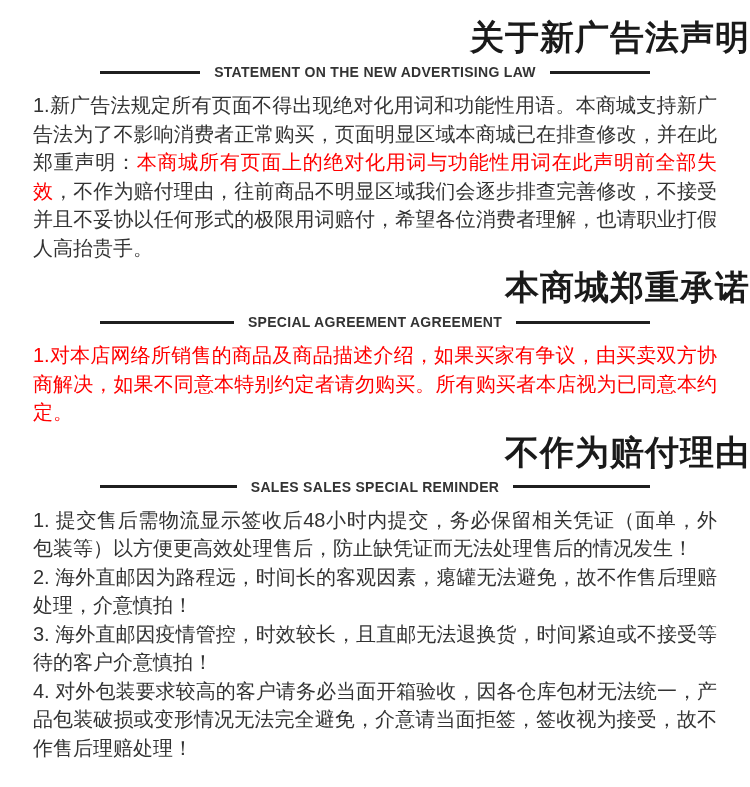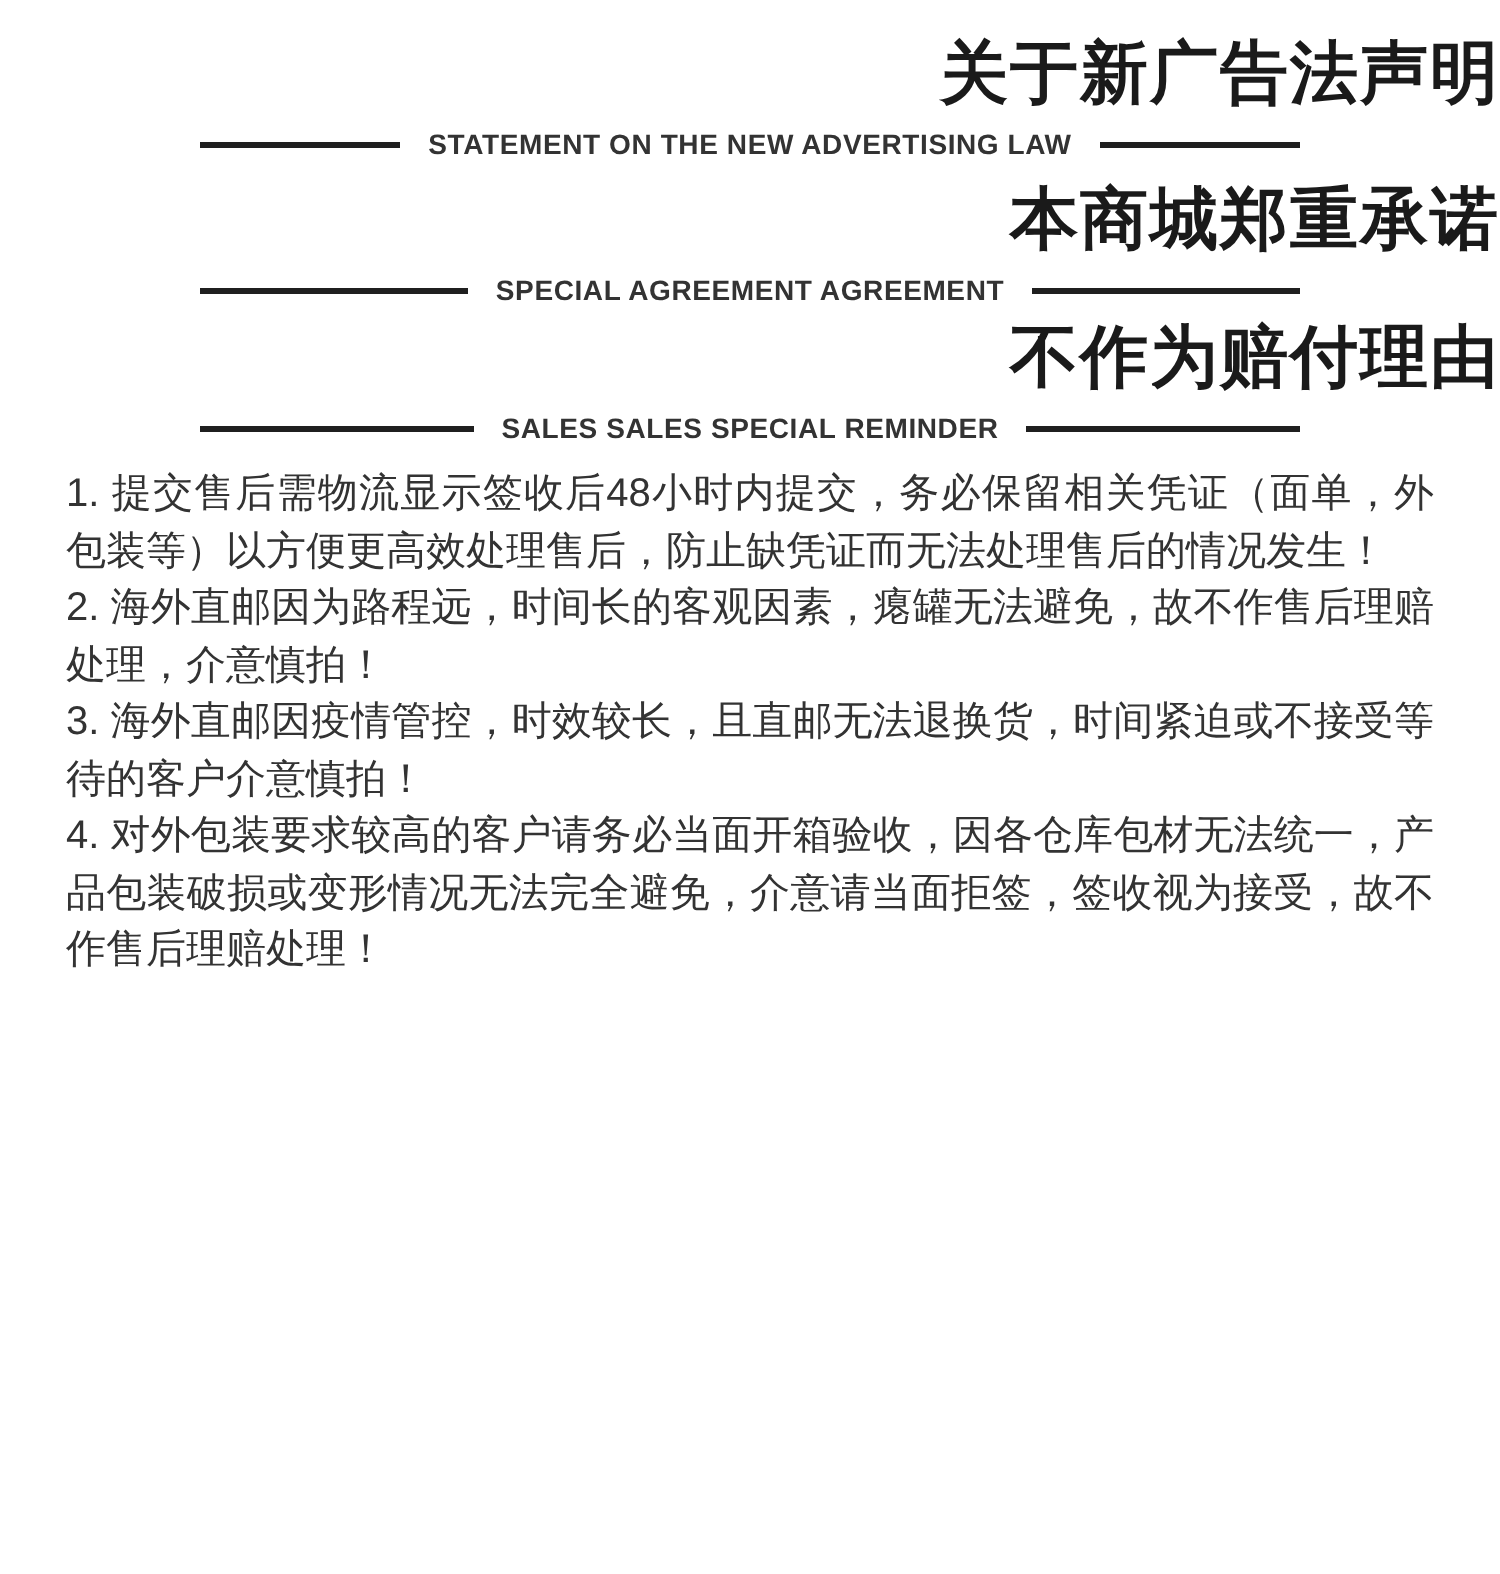--- a/index.html
+++ b/index.html
@@ -65,28 +65,32 @@
 <div class="page">
   <div id="sections-root">
       <section class="section">
         <h2 class="title">关于新广告法声明</h2>
         <div class="subtitle-row">
           <span class="rule"></span>
           <span class="subtitle-text">STATEMENT ON THE NEW ADVERTISING LAW</span>
           <span class="rule"></span>
         </div>
         <div class="body">
+          <p><span class="seg black">1.新广告法规定所有页面不得出现绝对化用词和功能性用语。本商城支持新广告法为了不影响消费者正常购买，页面明显区域本商城已在排查修改，并在此郑重声明：</span><span class="seg red">本商城所有页面上的绝对化用词与功能性用词在此声明前全部失效</span><span class="seg black">，不作为赔付理由，往前商品不明显区域我们会逐步排查完善修改，不接受并且不妥协以任何形式的极限用词赔付，希望各位消费者理解，也请职业打假人高抬贵手。</span></p>
         </div>
       </section>
       <section class="section">
         <h2 class="title">本商城郑重承诺</h2>
         <div class="subtitle-row">
           <span class="rule"></span>
           <span class="subtitle-text">SPECIAL AGREEMENT AGREEMENT</span>
           <span class="rule"></span>
+        </div>
+        <div class="body">
+          <p><span class="seg red">1.对本店网络所销售的商品及商品描述介绍，如果买家有争议，由买卖双方协商解决，如果不同意本特别约定者请勿购买。所有购买者本店视为已同意本约定。</span></p>
         </div>
       </section>
       <section class="section">
         <h2 class="title">不作为赔付理由</h2>
         <div class="subtitle-row">
           <span class="rule"></span>
           <span class="subtitle-text">SALES SALES SPECIAL REMINDER</span>
           <span class="rule"></span>
         </div>
         <div class="body">

